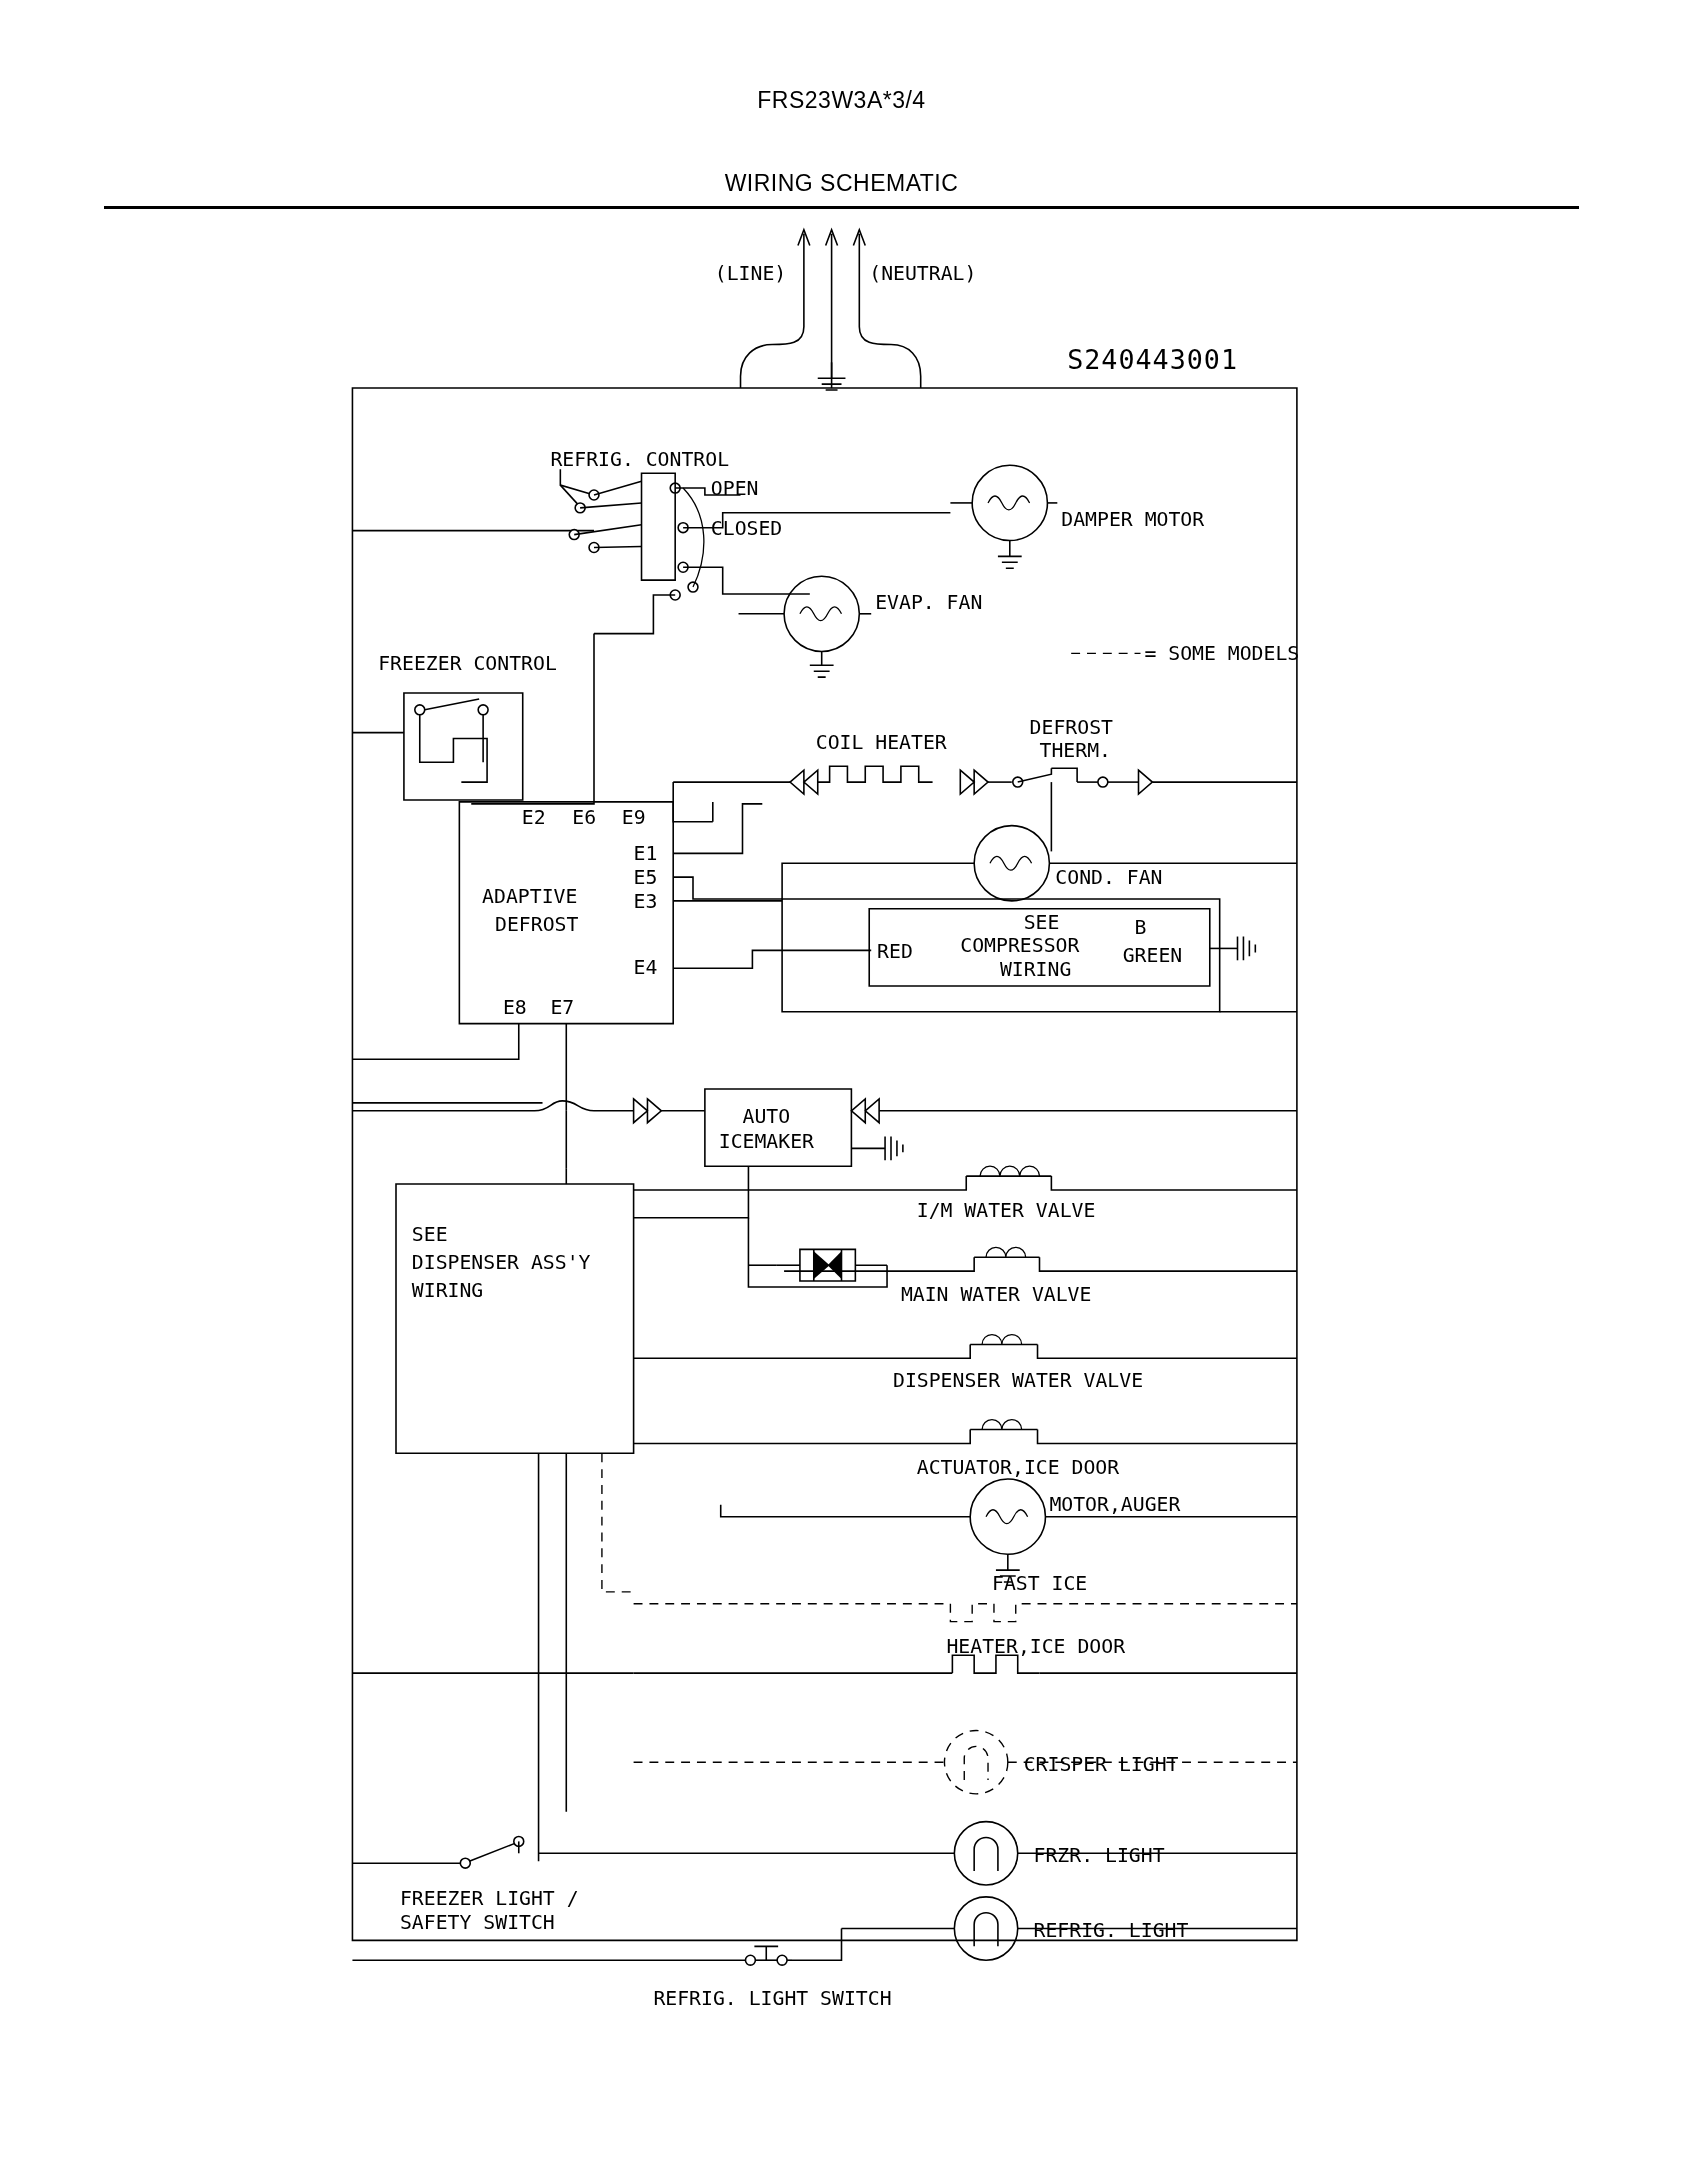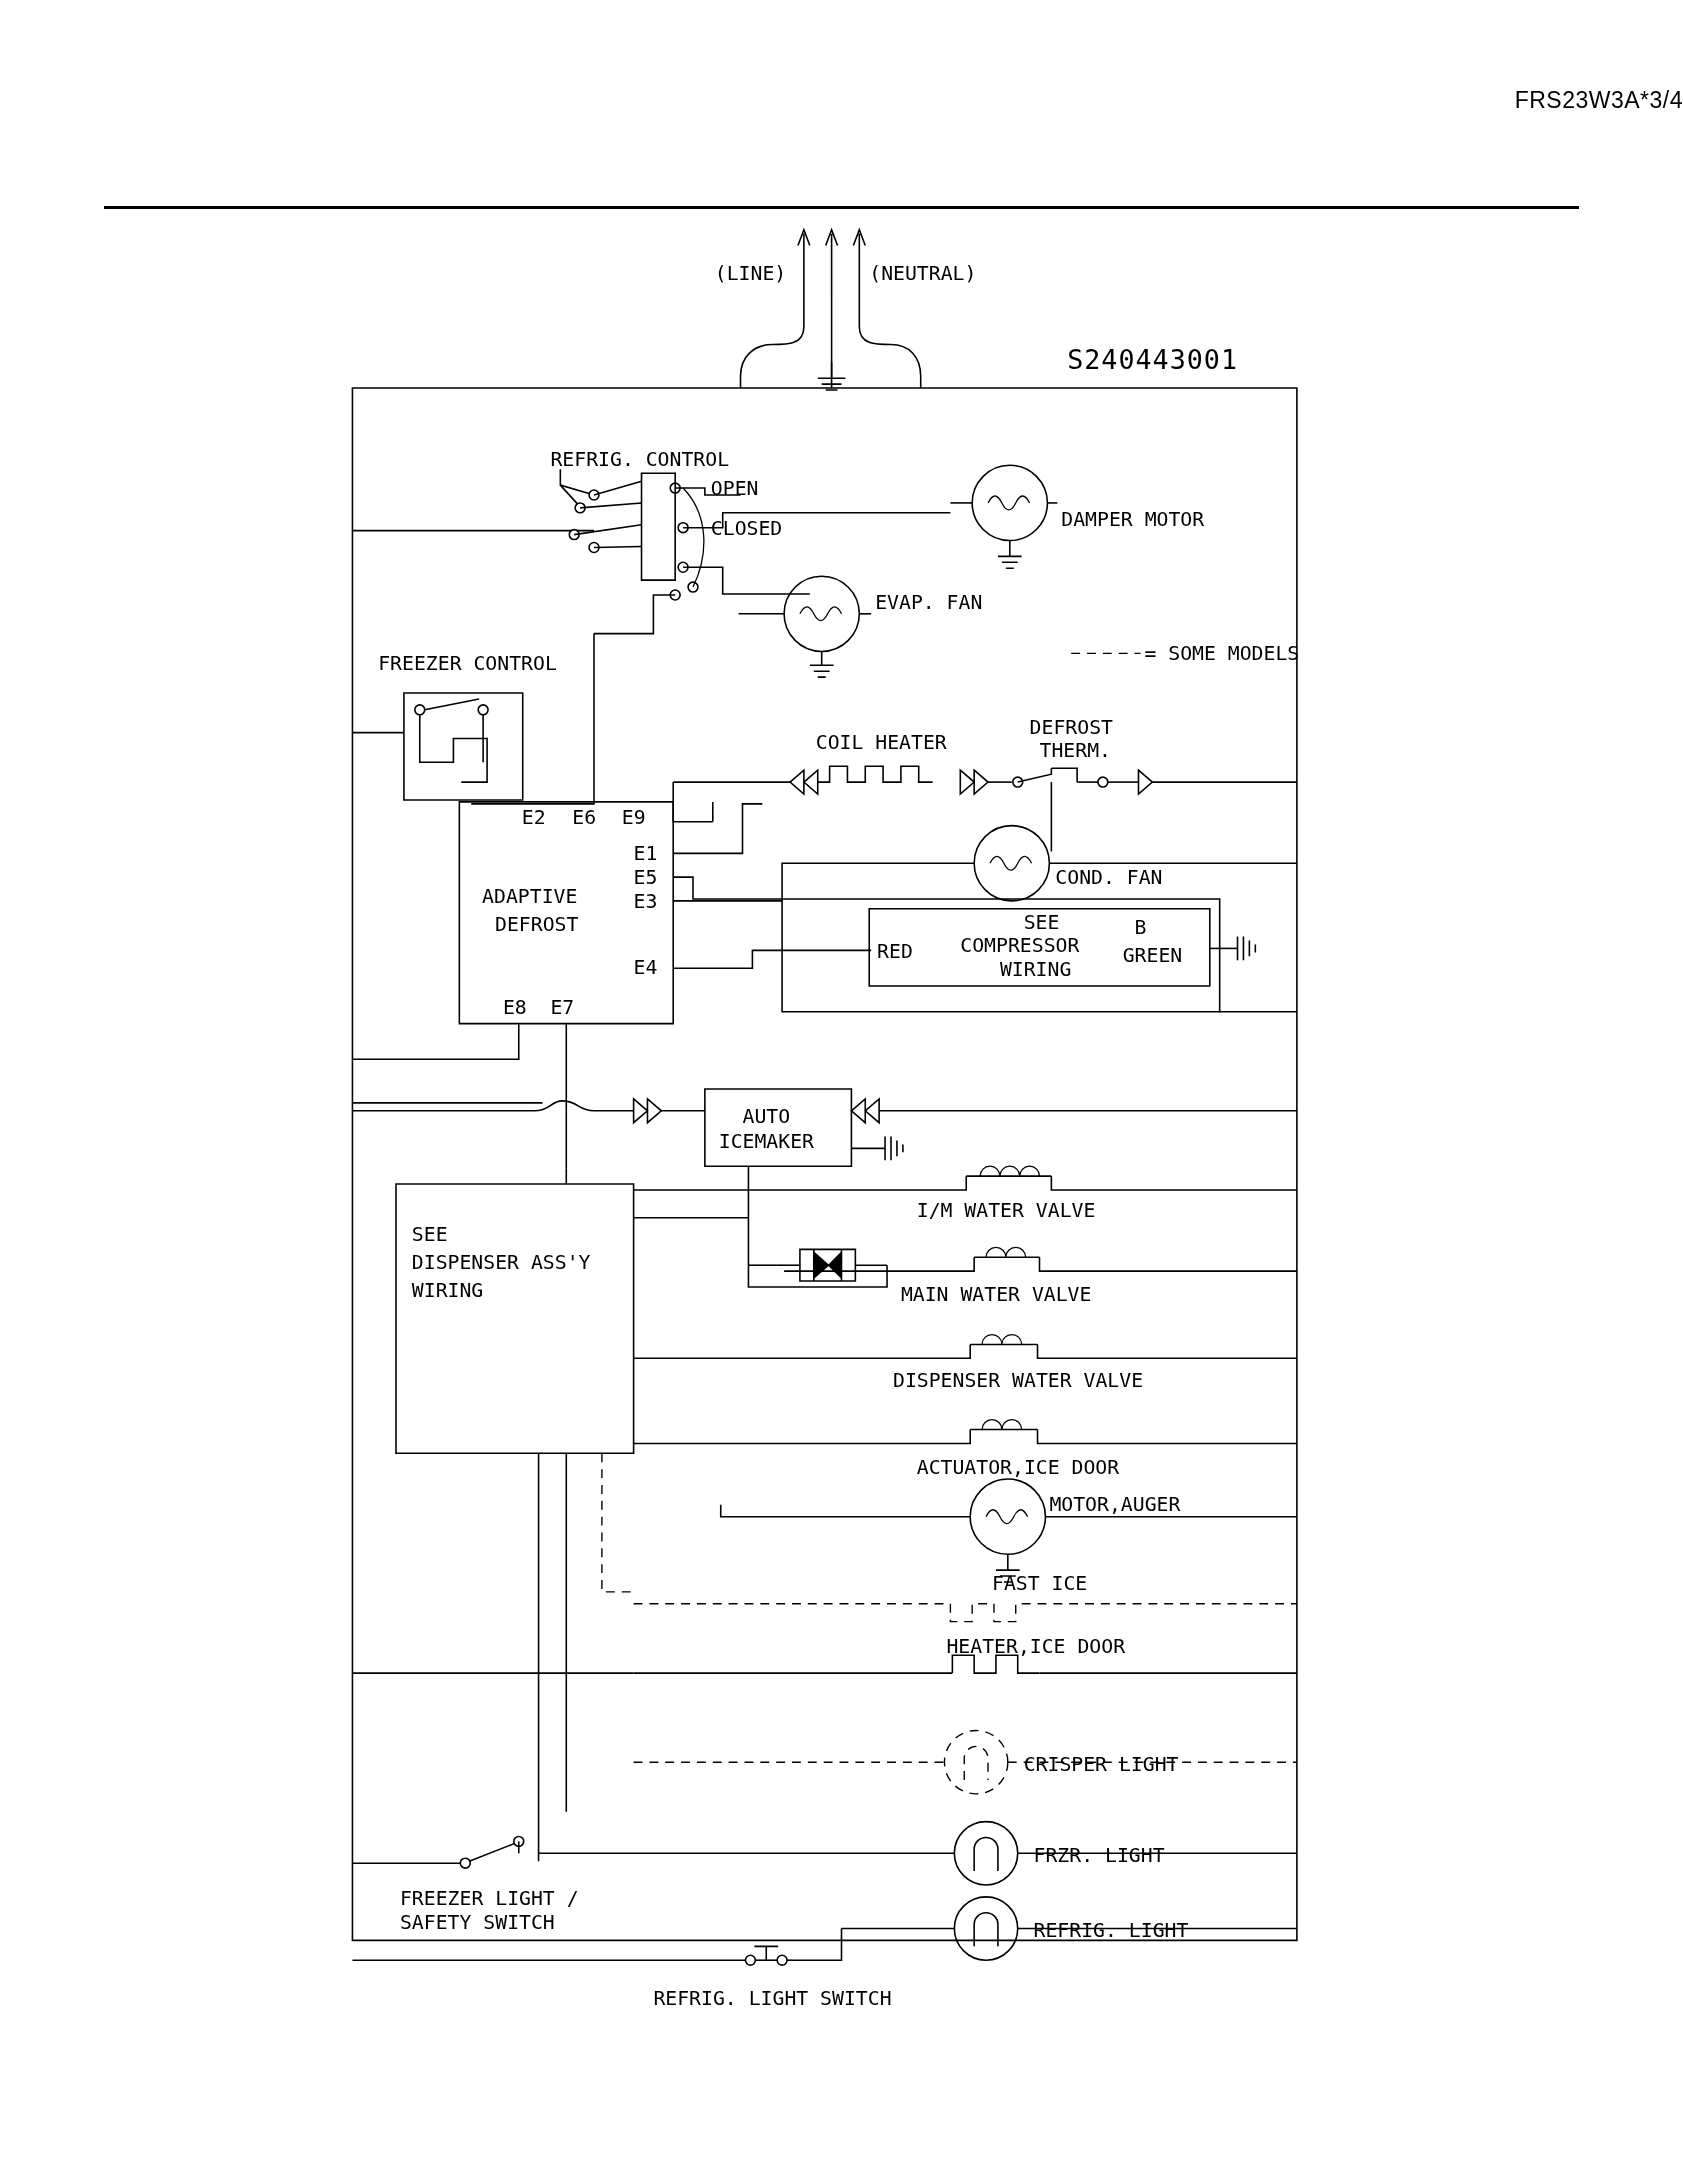--- a/index.html
+++ b/index.html
@@ -18,21 +18,21 @@
   .page {
     position: absolute;
     left: 0; top: 0;
     width: 1683px;
     height: 2178px;
   }
   .model-number {
     position: absolute;
     left: 0; top: 87px;
     width: 1683px;
-    text-align: right;
+    text-align: center;
     font-family: "Liberation Sans", sans-serif;
     font-size: 23px;
     letter-spacing: 0.5px;
   }
   .sheet-title {
     position: absolute;
     left: 0; top: 170px;
     width: 1683px;
     text-align: center;
     font-family: "Liberation Sans", sans-serif;
@@ -62,20 +62,21 @@
   .ln-thin { stroke: #000; fill: none; stroke-width: 1.3; }
   .ln-dash { stroke: #000; fill: none; stroke-width: 1.4; stroke-dasharray: 9 7; }
   .nodot { fill: #fff; stroke: #000; stroke-width: 1.6; }
 </style>
 </head>
 <body>
 
 <div class="page">
 
   <div class="model-number">FRS23W3A*3/4</div>
+  <div class="sheet-title">WIRING SCHEMATIC</div>
   <div class="title-rule"></div>
 
   <svg class="schematic" viewBox="0 0 1700 2200">
 
     <g>
       <path class="ln" d="M812 300 L812 236 M806 248 L812 232 L818 248"></path>
       <path class="ln" d="M840 300 L840 236 M834 248 L840 232 L846 248"></path>
       <path class="ln" d="M868 300 L868 236 M862 248 L868 232 L874 248"></path>
     </g>
     <text class="t15" x="722" y="283">(LINE)</text>

